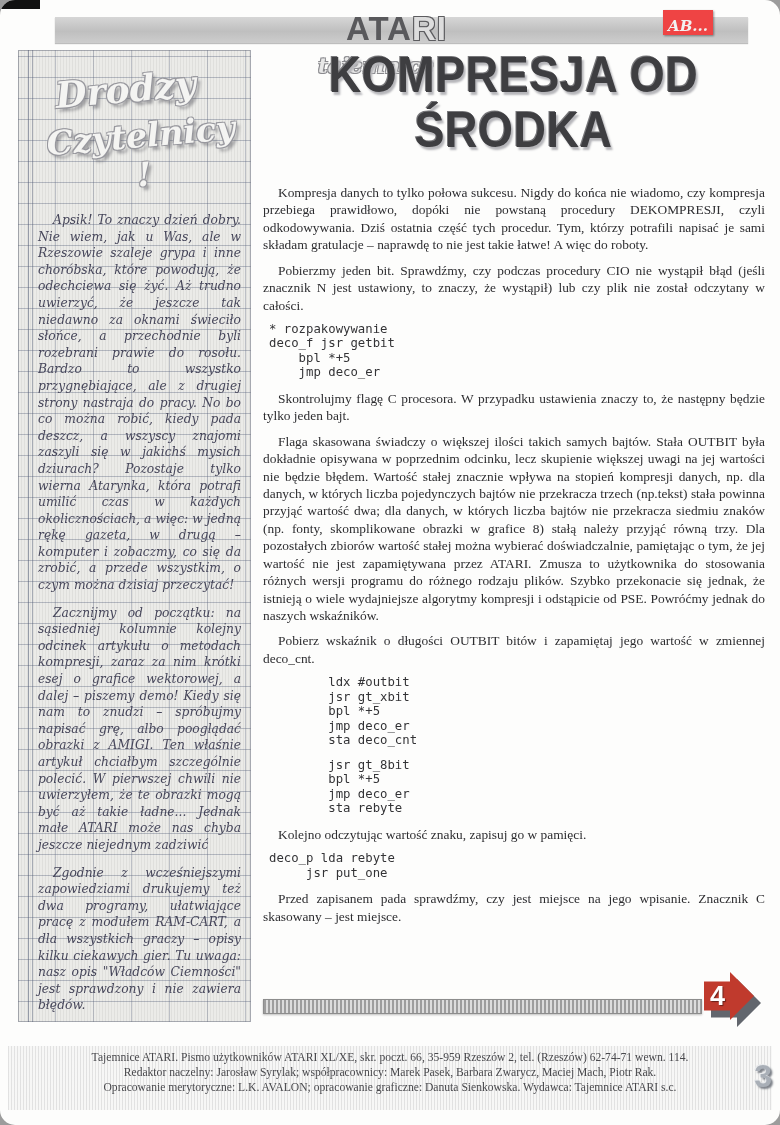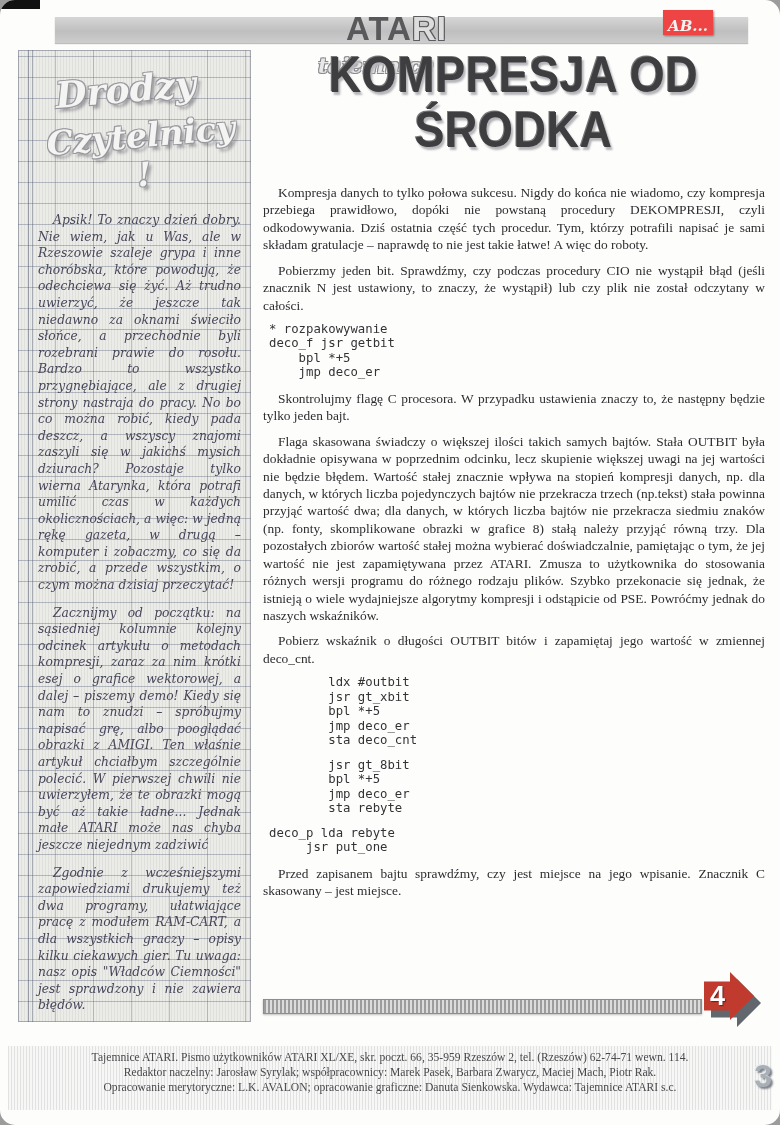--- a/index.html
+++ b/index.html
@@ -117,23 +117,24 @@
     <p>Pobierz wskaźnik o długości OUTBIT bitów i zapamiętaj jego wartość w zmiennej deco_cnt.</p>
     <pre>        ldx #outbit
         jsr gt_xbit
         bpl *+5
         jmp deco_er
         sta deco_cnt</pre>
     <pre>        jsr gt_8bit
         bpl *+5
         jmp deco_er
         sta rebyte</pre>
+    <p>Kolejno odczytując wartość znaku, zapisuj go w pamięci.</p>
     <pre>deco_p lda rebyte
      jsr put_one</pre>
-    <p>Przed zapisanem bajtu sprawdźmy, czy jest miejsce na jego wpisanie. Znacznik C skasowany – jest miejsce.</p>
+    <p>Przed zapisanem pada sprawdźmy, czy jest miejsce na jego wpisanie. Znacznik C skasowany – jest miejsce.</p>
   </div>
 
   <div class="end-bar"></div>
 
   <div class="next-arrow">
     <div class="arr shadow"></div>
     <div class="arr body"></div>
     <span class="num">4</span>
   </div>
 

